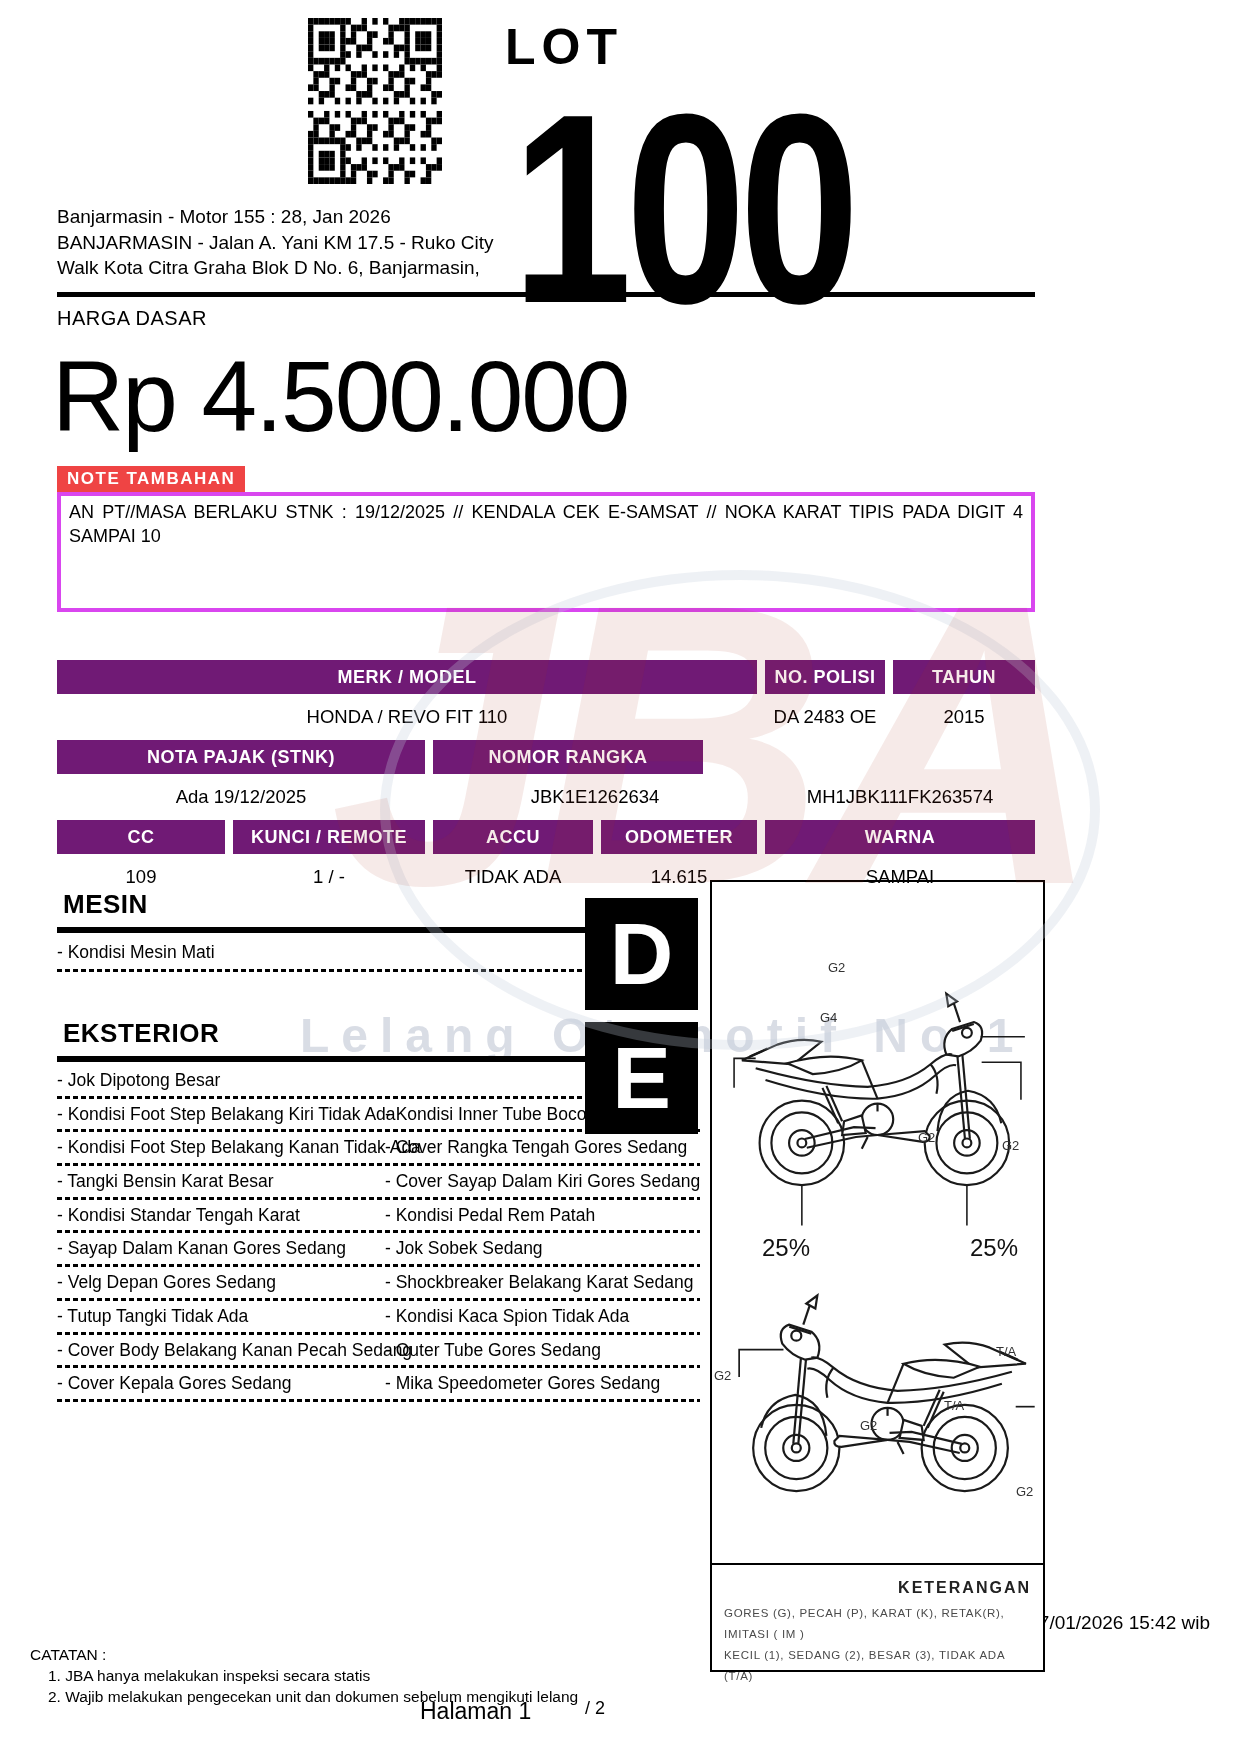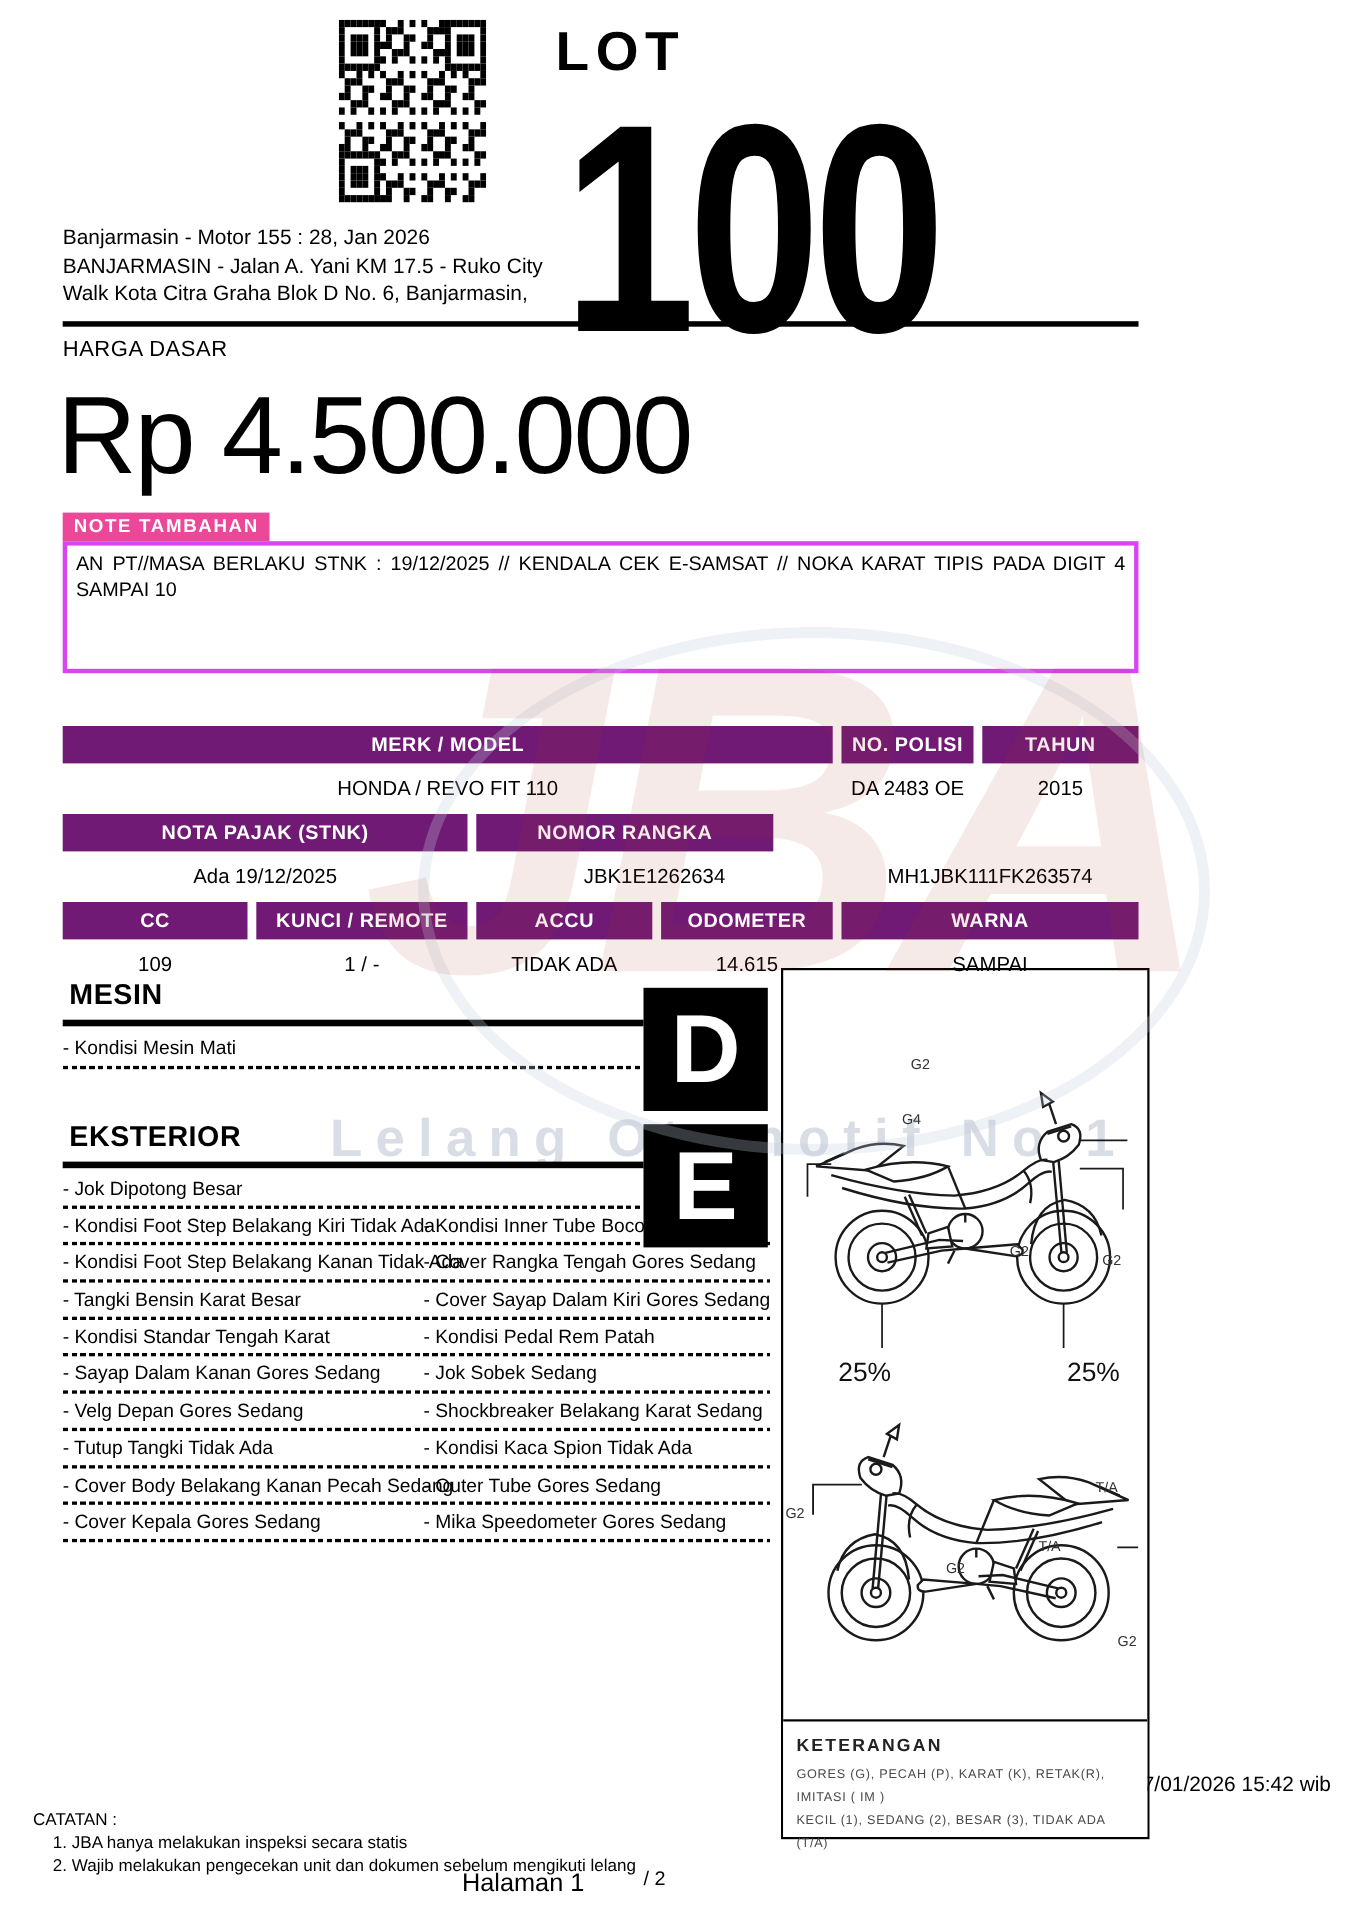--- a/index.html
+++ b/index.html
@@ -26,21 +26,21 @@
   .lot-label{left:505px;top:22px;font-size:50px;font-weight:700;letter-spacing:6px;line-height:1;}
   .lot-number{
     left:512px;top:74px;font-size:270px;font-weight:700;line-height:1;letter-spacing:-8px;
     transform:scaleX(0.80);transform-origin:left top;white-space:nowrap;
   }
   .addr{left:57px;top:204px;font-size:19px;line-height:25.5px;}
   .rule{left:57px;top:292px;width:978px;height:5px;background:#000;}
   .harga-label{left:57px;top:307px;font-size:20px;letter-spacing:0.5px;}
   .harga-value{left:52px;top:346px;font-size:100px;letter-spacing:-2px;line-height:1;white-space:nowrap;}
   .note-label{
-    left:57px;top:466px;height:26px;line-height:26px;padding:0 10px;background:#ec4899;color:#fff;
+    left:57px;top:466px;height:26px;line-height:26px;padding:0 10px;background:#ef4444;color:#fff;
     font-size:17px;font-weight:700;letter-spacing:1.5px;
   }
   .note-box{
     left:57px;top:492px;width:978px;height:120px;border:4px solid #d946ef;box-sizing:border-box;
     padding:4px 8px;font-size:18px;line-height:24px;text-align:justify;z-index:1;
   }
   
   .specs{left:57px;top:660px;width:978px;z-index:1;}
   .srow{display:flex;gap:8px;}
   .sh{background:#701a75;color:#fff;font-size:18px;font-weight:700;height:34px;line-height:34px;
@@ -67,21 +67,21 @@
   .x-row .sep{position:absolute;left:0;bottom:1px;}
   .x-row.full .sep{width:528px;}
   .x-row.cols .sep{width:643px;}
   
   .panel{left:710px;top:880px;width:335px;height:792px;border:2px solid #000;box-sizing:border-box;
          background:transparent;z-index:1;}
   .panel .lbl{position:absolute;font-size:13px;color:#333;}
   .panel .pct{font-size:24px;color:#111;}
   .ket{position:absolute;left:0;right:0;bottom:0;height:107px;border-top:2px solid #000;
        padding:14px 12px 0 12px;box-sizing:border-box;background:#fff;}
-  .ket-title{font-size:16px;font-weight:700;letter-spacing:2px;color:#222;}
+  .ket-title{font-size:16px;font-weight:700;letter-spacing:2px;color:#222;text-align:right;}
   .ket-line{font-size:11.5px;color:#4a4a4a;letter-spacing:0.7px;line-height:21px;}
   .bike{position:absolute;}
   
   .catatan-title{left:30px;top:1646px;font-size:15.5px;}
   .catatan-1{left:48px;top:1667px;font-size:15.5px;}
   .catatan-2{left:48px;top:1688px;font-size:15.5px;}
   .page-label{left:420px;top:1698px;font-size:23px;}
   .page-total{left:585px;top:1698px;font-size:18px;}
   .printed{right:30px;top:1612px;font-size:19px;}
 </style>

